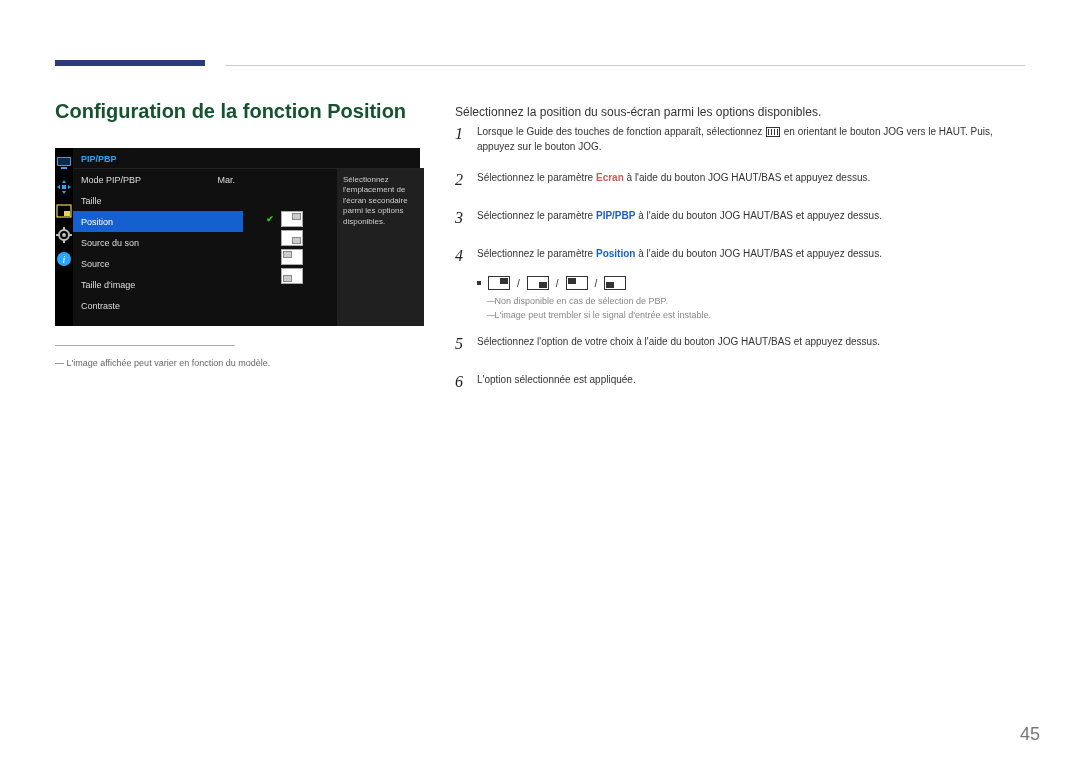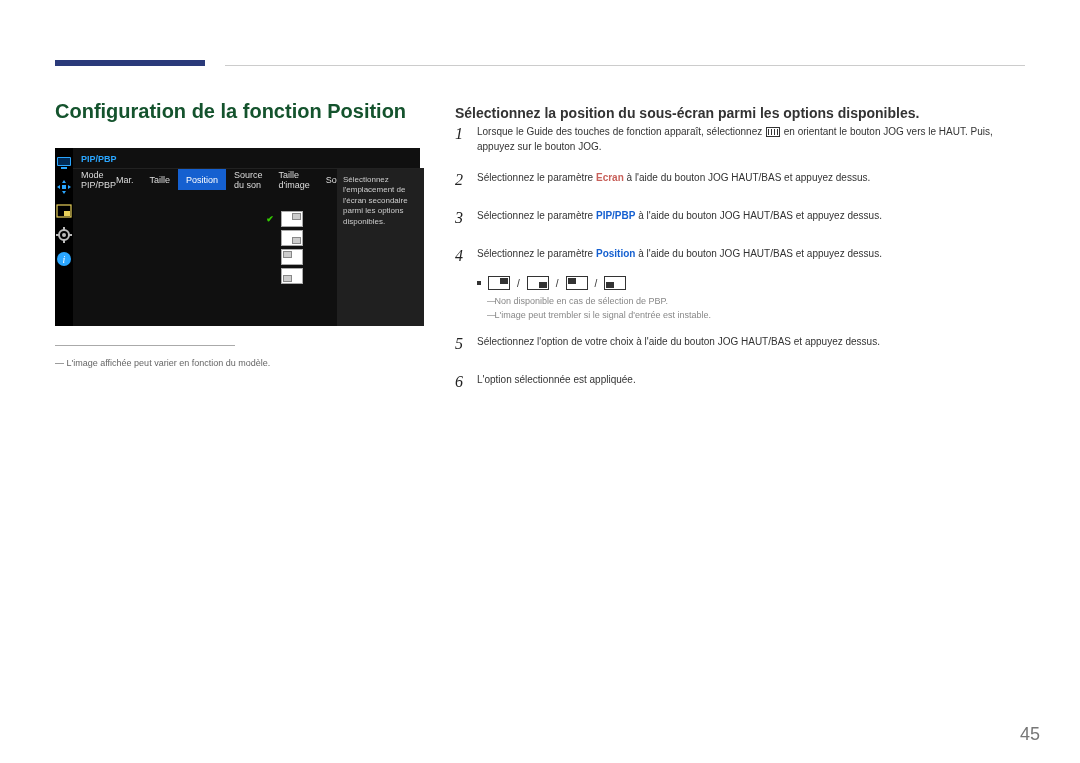--- a/index.html
+++ b/index.html
@@ -73,21 +73,21 @@
     padding: 6px 8px 4px;
     border-bottom: 1px solid #222;
   }
   .osd-body {
     flex: 1;
     display: flex;
   }
   .osd-menu {
     width: 170px;
     display: flex;
-    flex-direction: row;
+    flex-direction: column;
   }
   .osd-item {
     display: flex;
     justify-content: space-between;
     align-items: center;
     padding: 4px 8px;
     color: #ddd;
     font-size: 9px;
     height: 21px;
   }
@@ -155,23 +155,22 @@
     top: 358px;
     left: 55px;
     font-size: 9px;
     color: #666;
   }
   .intro {
     position: absolute;
     top: 105px;
     left: 455px;
     right: 72px;
-    font-size: 14px;
+    font-size: 12px;
     color: #333;
-    font-weight: bold;
   }
   .steps {
     position: absolute;
     top: 122px;
     left: 455px;
     right: 55px;
     font-size: 10px;
     color: #333;
   }
   .step {
@@ -317,24 +316,24 @@
         <div class="osd-item">
           <span>Taille</span>
         </div>
         <div class="osd-item selected">
           <span>Position</span>
         </div>
         <div class="osd-item">
           <span>Source du son</span>
         </div>
         <div class="osd-item">
+          <span>Source</span>
+        </div>
+        <div class="osd-item">
           <span>Taille d'image</span>
-        </div>
-        <div class="osd-item">
-          <span>Source</span>
         </div>
         <div class="osd-item">
           <span>Contraste</span>
         </div>
       </div>
       <div class="osd-preview">
         <div class="preview-row">
           <span class="check">✔</span>
           <span class="pos-box white tr">
               <span class="inner"></span>

